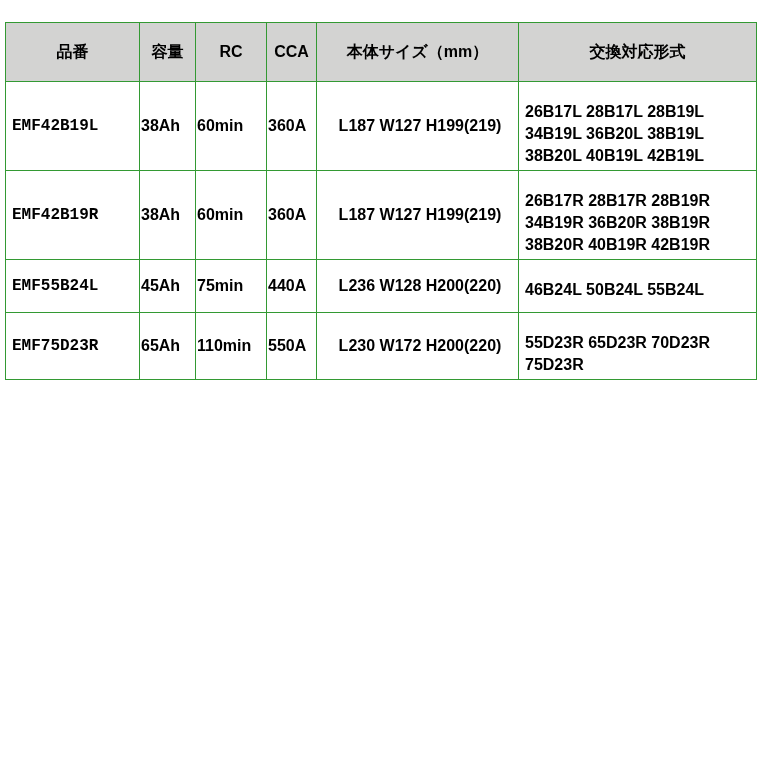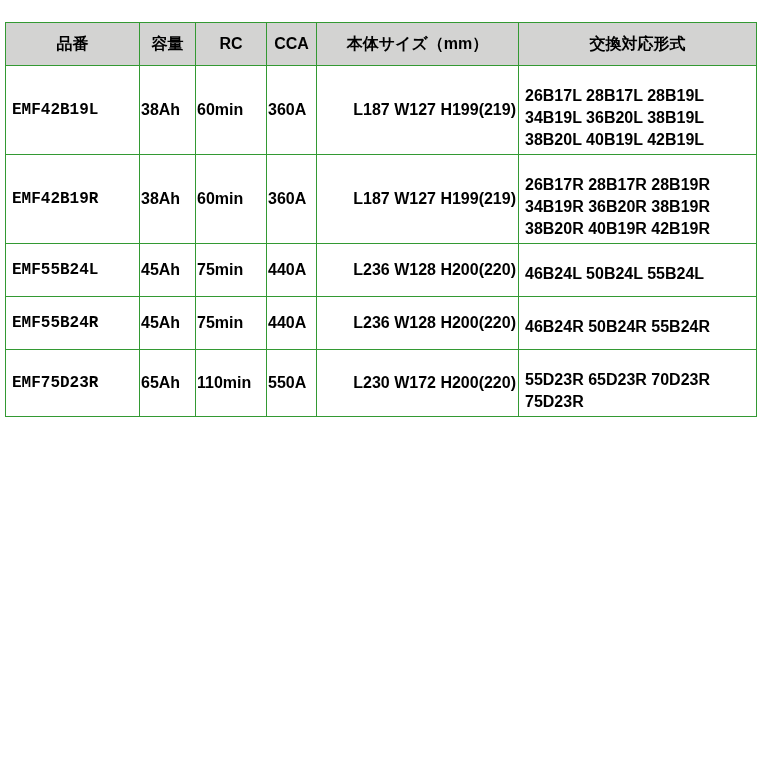--- a/index.html
+++ b/index.html
@@ -25,21 +25,21 @@
     border: 1.5px solid #339933;
     color: #000000;
     font-size: 16px;
     font-weight: bold;
     line-height: 22px;
     box-sizing: border-box;
     overflow: hidden;
   }
   table.spec th {
     background: #d3d3d2;
-    height: 43px;
+    height: 59px;
     text-align: center;
     vertical-align: middle;
   }
   
   col.c-part { width: 134px; }
   col.c-capacity { width: 56px; }
   col.c-rc { width: 71px; }
   col.c-cca { width: 50px; }
   col.c-size { width: 202px; }
   col.c-compat { width: 238px; }
@@ -48,21 +48,21 @@
     text-align: left;
     vertical-align: middle;
     padding-left: 6px;
     font-family: Liberation Mono, monospace;
   }
   td.col-capacity, td.col-rc, td.col-cca {
     text-align: left;
     vertical-align: middle;
   }
   td.col-size {
-    text-align: right;
+    text-align: center;
     vertical-align: middle;
     padding-left: 7px;
     padding-right: 2px;
   }
   td.col-compat {
     text-align: left;
     vertical-align: top;
     padding: 19px 4px 3px 6px;
   }
   
@@ -112,28 +112,20 @@
         </tr>
         <tr>
           <td class="col-part">EMF55B24L</td>
           <td class="col-capacity">45Ah</td>
           <td class="col-rc">75min</td>
           <td class="col-cca">440A</td>
           <td class="col-size">L236 W128 H200(220)</td>
           <td class="col-compat">46B24L 50B24L 55B24L</td>
         </tr>
         <tr>
-          <td class="col-part">EMF55B24R</td>
-          <td class="col-capacity">45Ah</td>
-          <td class="col-rc">75min</td>
-          <td class="col-cca">440A</td>
-          <td class="col-size">L236 W128 H200(220)</td>
-          <td class="col-compat">46B24R 50B24R 55B24R</td>
-        </tr>
-        <tr>
           <td class="col-part">EMF75D23R</td>
           <td class="col-capacity">65Ah</td>
           <td class="col-rc">110min</td>
           <td class="col-cca">550A</td>
           <td class="col-size">L230 W172 H200(220)</td>
           <td class="col-compat">55D23R 65D23R 70D23R 75D23R</td>
         </tr>
       </tbody>
   </table>
 </div>

